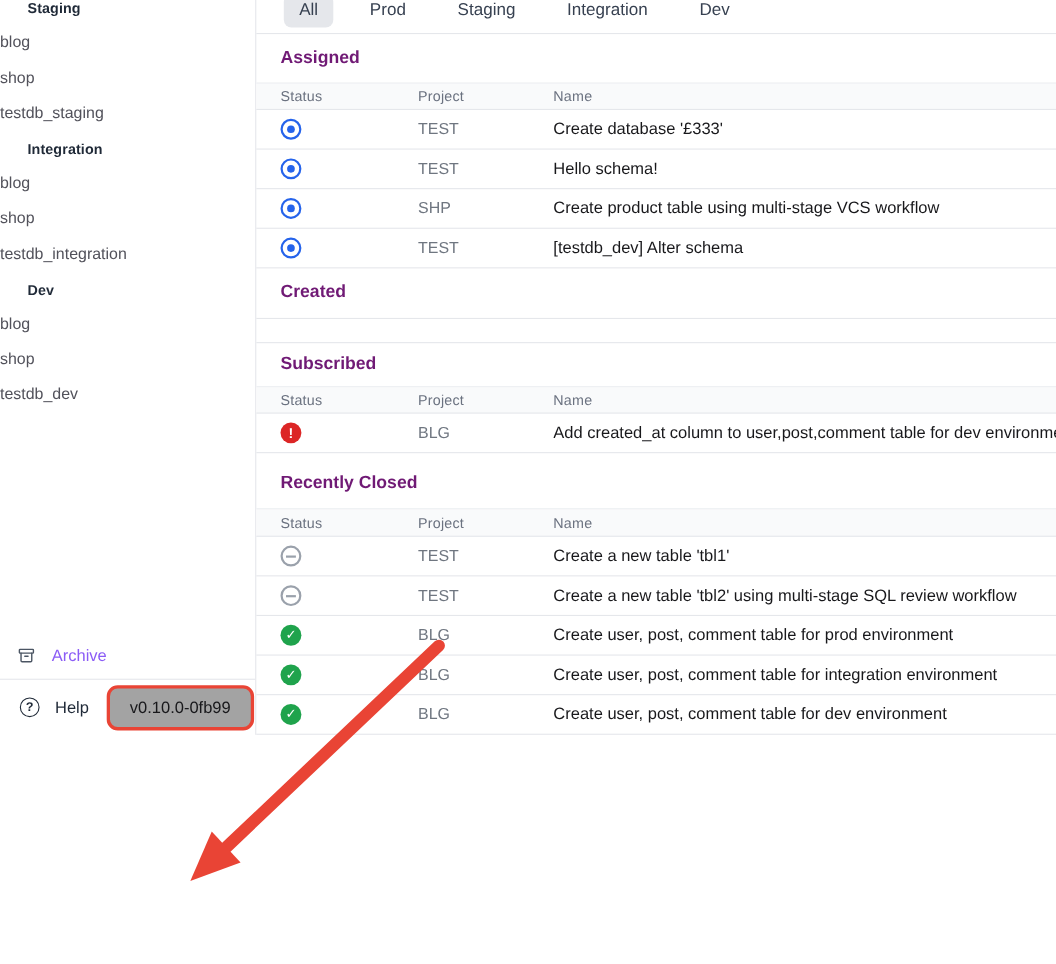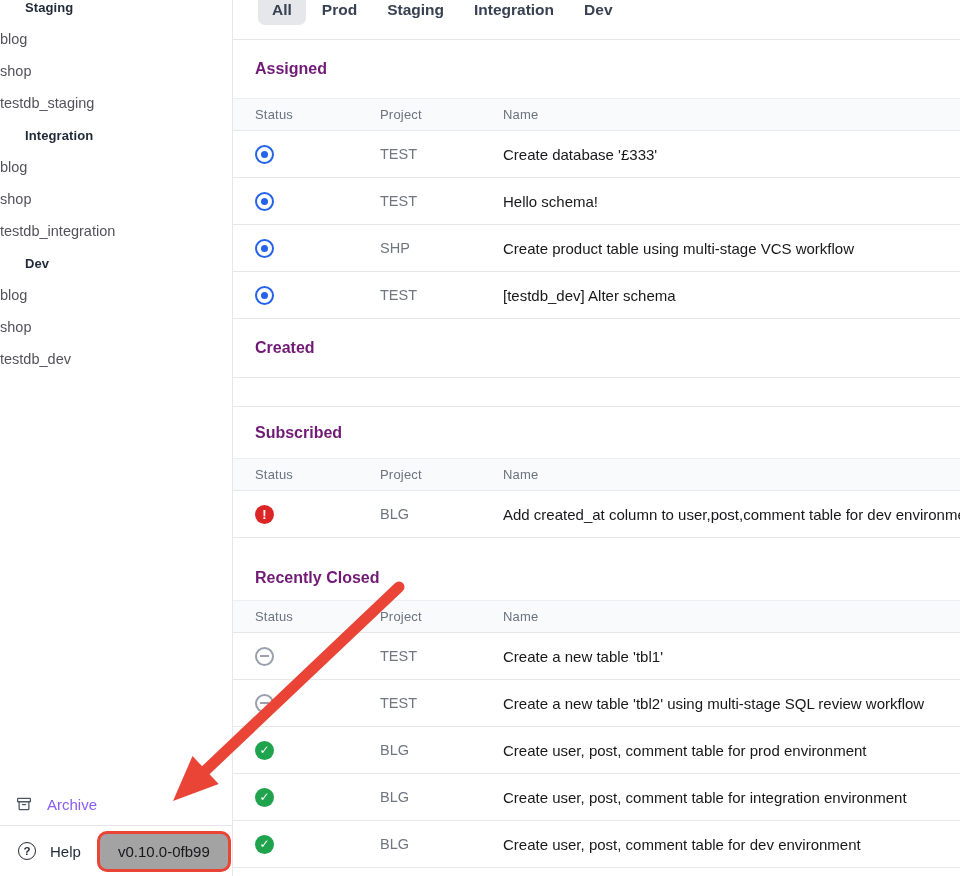--- a/index.html
+++ b/index.html
@@ -6,21 +6,21 @@
     --c-border:#E5E7EB; --c-open:#2563EB; --c-failed:#DC2626; --c-done:#1FA34C;
     --c-canceled:#9AA1AB; --c-annotation:#E94435; --c-thead_bg:#F9FAFB;
   }
   *{margin:0;padding:0;}
   html,body{background:#fff;}
   body{
     width:960px;height:876px;overflow:hidden;position:relative;
     font-family:"Liberation Sans","DejaVu Sans",sans-serif;
     -webkit-font-smoothing:antialiased;
   }
-  .app{display:flex;height:876px;position:relative;}
+  .app{display:flex;height:668px;position:relative;}
 
   
   .sidebar{width:233px;min-width:233px;box-sizing:border-box;border-right:1px solid var(--c-border);
     display:flex;flex-direction:column;background:#fff;}
   .nav{margin-top:-9px;}
   .nav-row{height:32px;display:flex;align-items:center;}
   .group-h{padding-left:25px;font-size:13px;font-weight:700;color:#1F2937;letter-spacing:.1px;}
   .db{font-size:14.5px;color:#52525B;cursor:pointer;}
   .sb-footer{margin-top:auto;}
   .sb-archive{height:42px;display:flex;align-items:center;gap:14px;padding-left:15px;
@@ -31,21 +31,21 @@
   .help-left{display:flex;align-items:center;gap:14px;font-size:15px;color:#1F2937;cursor:pointer;}
   .q-icon{width:18px;height:18px;box-sizing:border-box;border:1.8px solid #1F2937;border-radius:50%;
     display:flex;align-items:center;justify-content:center;font-size:11.5px;font-weight:700;color:#1F2937;}
   .version-badge{margin-left:16px;width:134px;height:41px;box-sizing:border-box;
     border:3.5px solid var(--c-annotation);border-radius:10px;
     display:flex;align-items:center;justify-content:center;font-size:15px;color:#18181B;background:#a3a3a3;}
 
   
   .main{flex:1;min-width:0;display:flex;flex-direction:column;}
   .tabbar{height:40px;box-sizing:border-box;border-bottom:1px solid var(--c-border);
-    display:flex;padding-left:25px;gap:2px;font-weight:bold;}
+    display:flex;padding-left:25px;gap:19px;}
   .tab{margin-top:-5px;height:30px;display:flex;align-items:center;padding:0 14px;
     border-radius:7px;font-size:15.5px;color:#374151;cursor:pointer;white-space:nowrap;}
   .tab.selected{background:#E5E7EB;}
 
   .sec-title{display:flex;align-items:center;padding-left:22px;font-size:16px;font-weight:600;color:#701a75;}
   .h-assigned{height:58px;}
   .h-created{height:58px;}
   .h-subscribed{height:51px;}
   .h-rc{height:62px;align-items:flex-end;padding-bottom:13px;box-sizing:border-box;}
 

